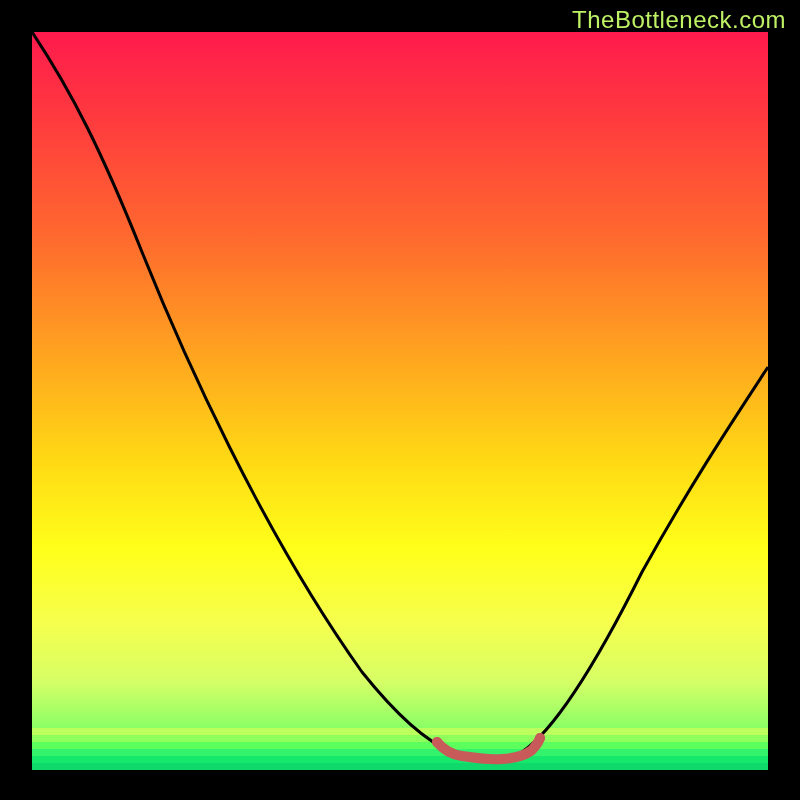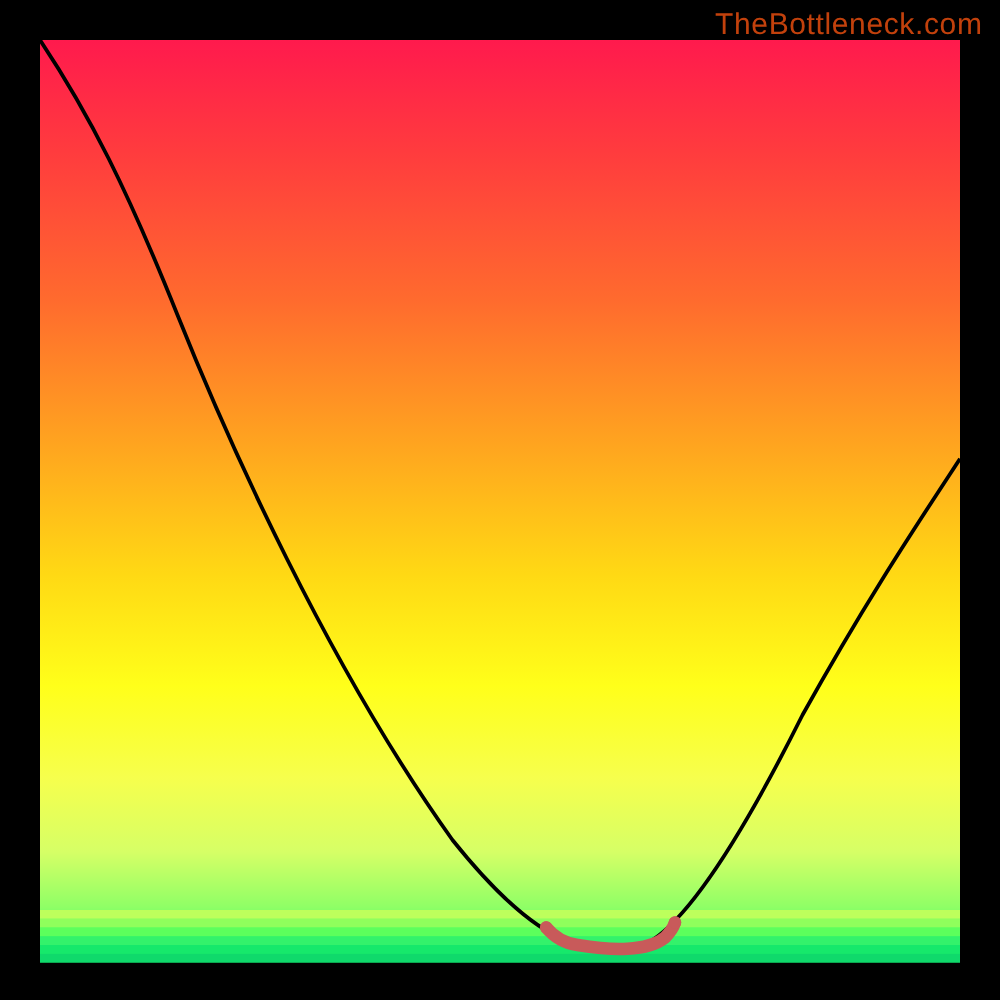--- a/index.html
+++ b/index.html
@@ -14,21 +14,21 @@
   .frame {
     position: relative;
     width: 800px;
     height: 800px;
     background: #000;
   }
   .watermark {
     position: absolute;
     top: 6px;
     right: 14px;
-    color: #c2410c;
+    color: #bef264;
     font-size: 24px;
     font-weight: 500;
     letter-spacing: 0.5px;
     z-index: 10;
   }
   .plot-area {
     position: absolute;
     left: 32px;
     top: 32px;
     width: 736px;

